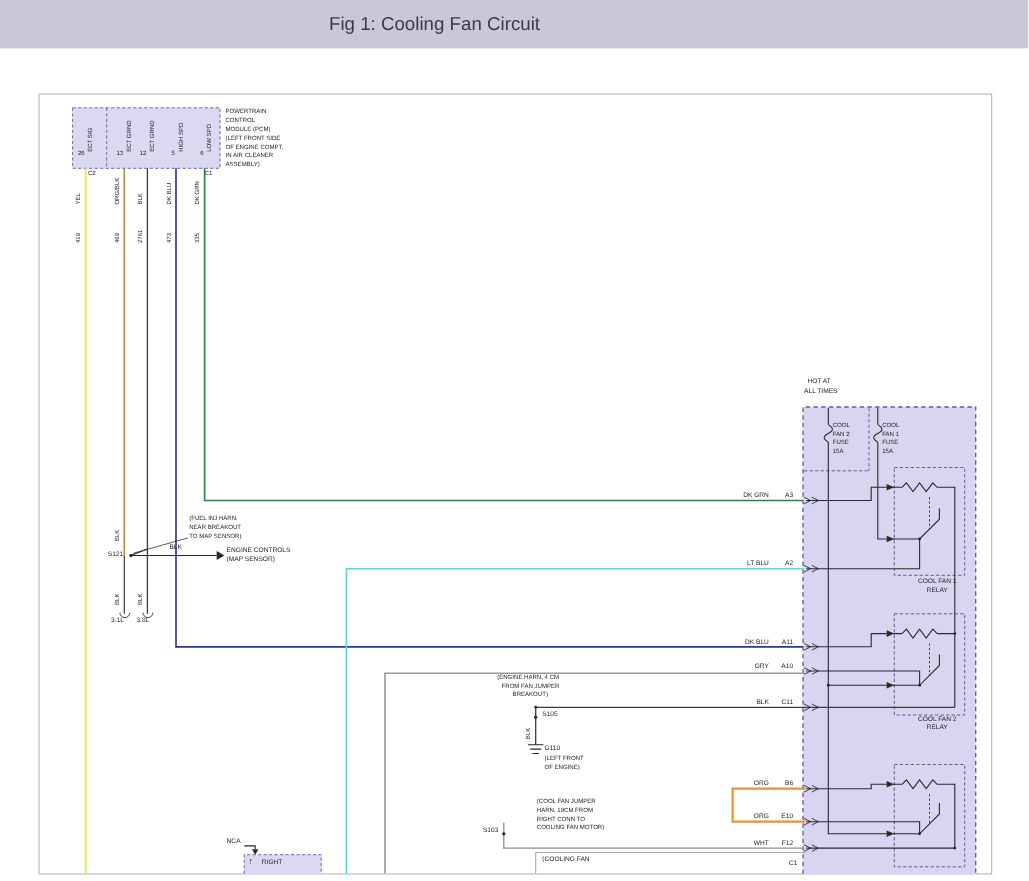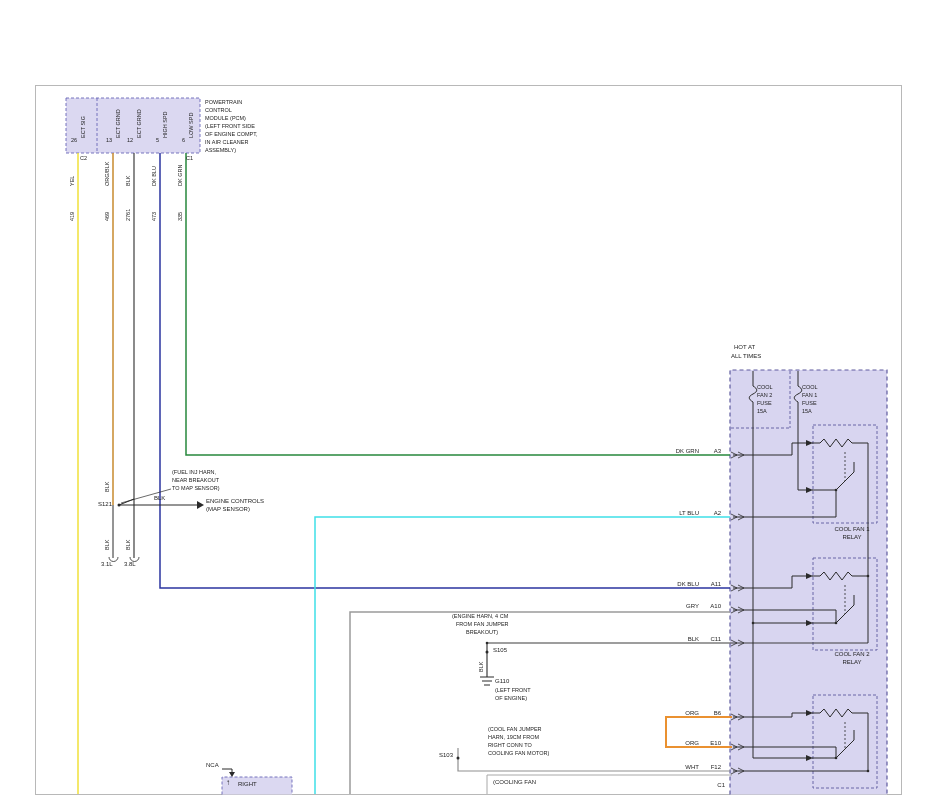--- a/index.html
+++ b/index.html
@@ -14,20 +14,23 @@
   .vlbl{position:absolute;font-size:5.5px;line-height:6.5px;color:#1d1d1d;white-space:nowrap;
         transform:rotate(-90deg);transform-origin:0 0;}
   .r{text-align:right;}
   .c{text-align:center;}
 </style>
 </head>
 <body>
 
 <div class="page">
 
+  <div class="titlebar">
+    <div class="title">Fig 1: Cooling Fan Circuit</div>
+  </div>
 
   <svg class="diagram" width="935" height="801" viewBox="0 0 935 801">
 
     <rect x="35.5" y="85.5" width="866" height="709" fill="#ffffff" stroke="#b8b8b8"></rect>
 
     <g>
       <path d="M730,794.5 V370 H887 V794.5" fill="#d8d5f0" stroke="#5e5a9e" stroke-width="1.2" stroke-dasharray="4,3"></path>
       <path d="M790,371 V428 M731,428 H790" fill="none" stroke="#5e5a9e" stroke-width="0.9" stroke-dasharray="3,2"></path>
       <rect x="813" y="425" width="64" height="98" fill="none" stroke="#5e5a9e" stroke-width="0.9" stroke-dasharray="3,2"></rect>
       <rect x="813" y="558" width="64" height="92" fill="none" stroke="#5e5a9e" stroke-width="0.9" stroke-dasharray="3,2"></rect>

